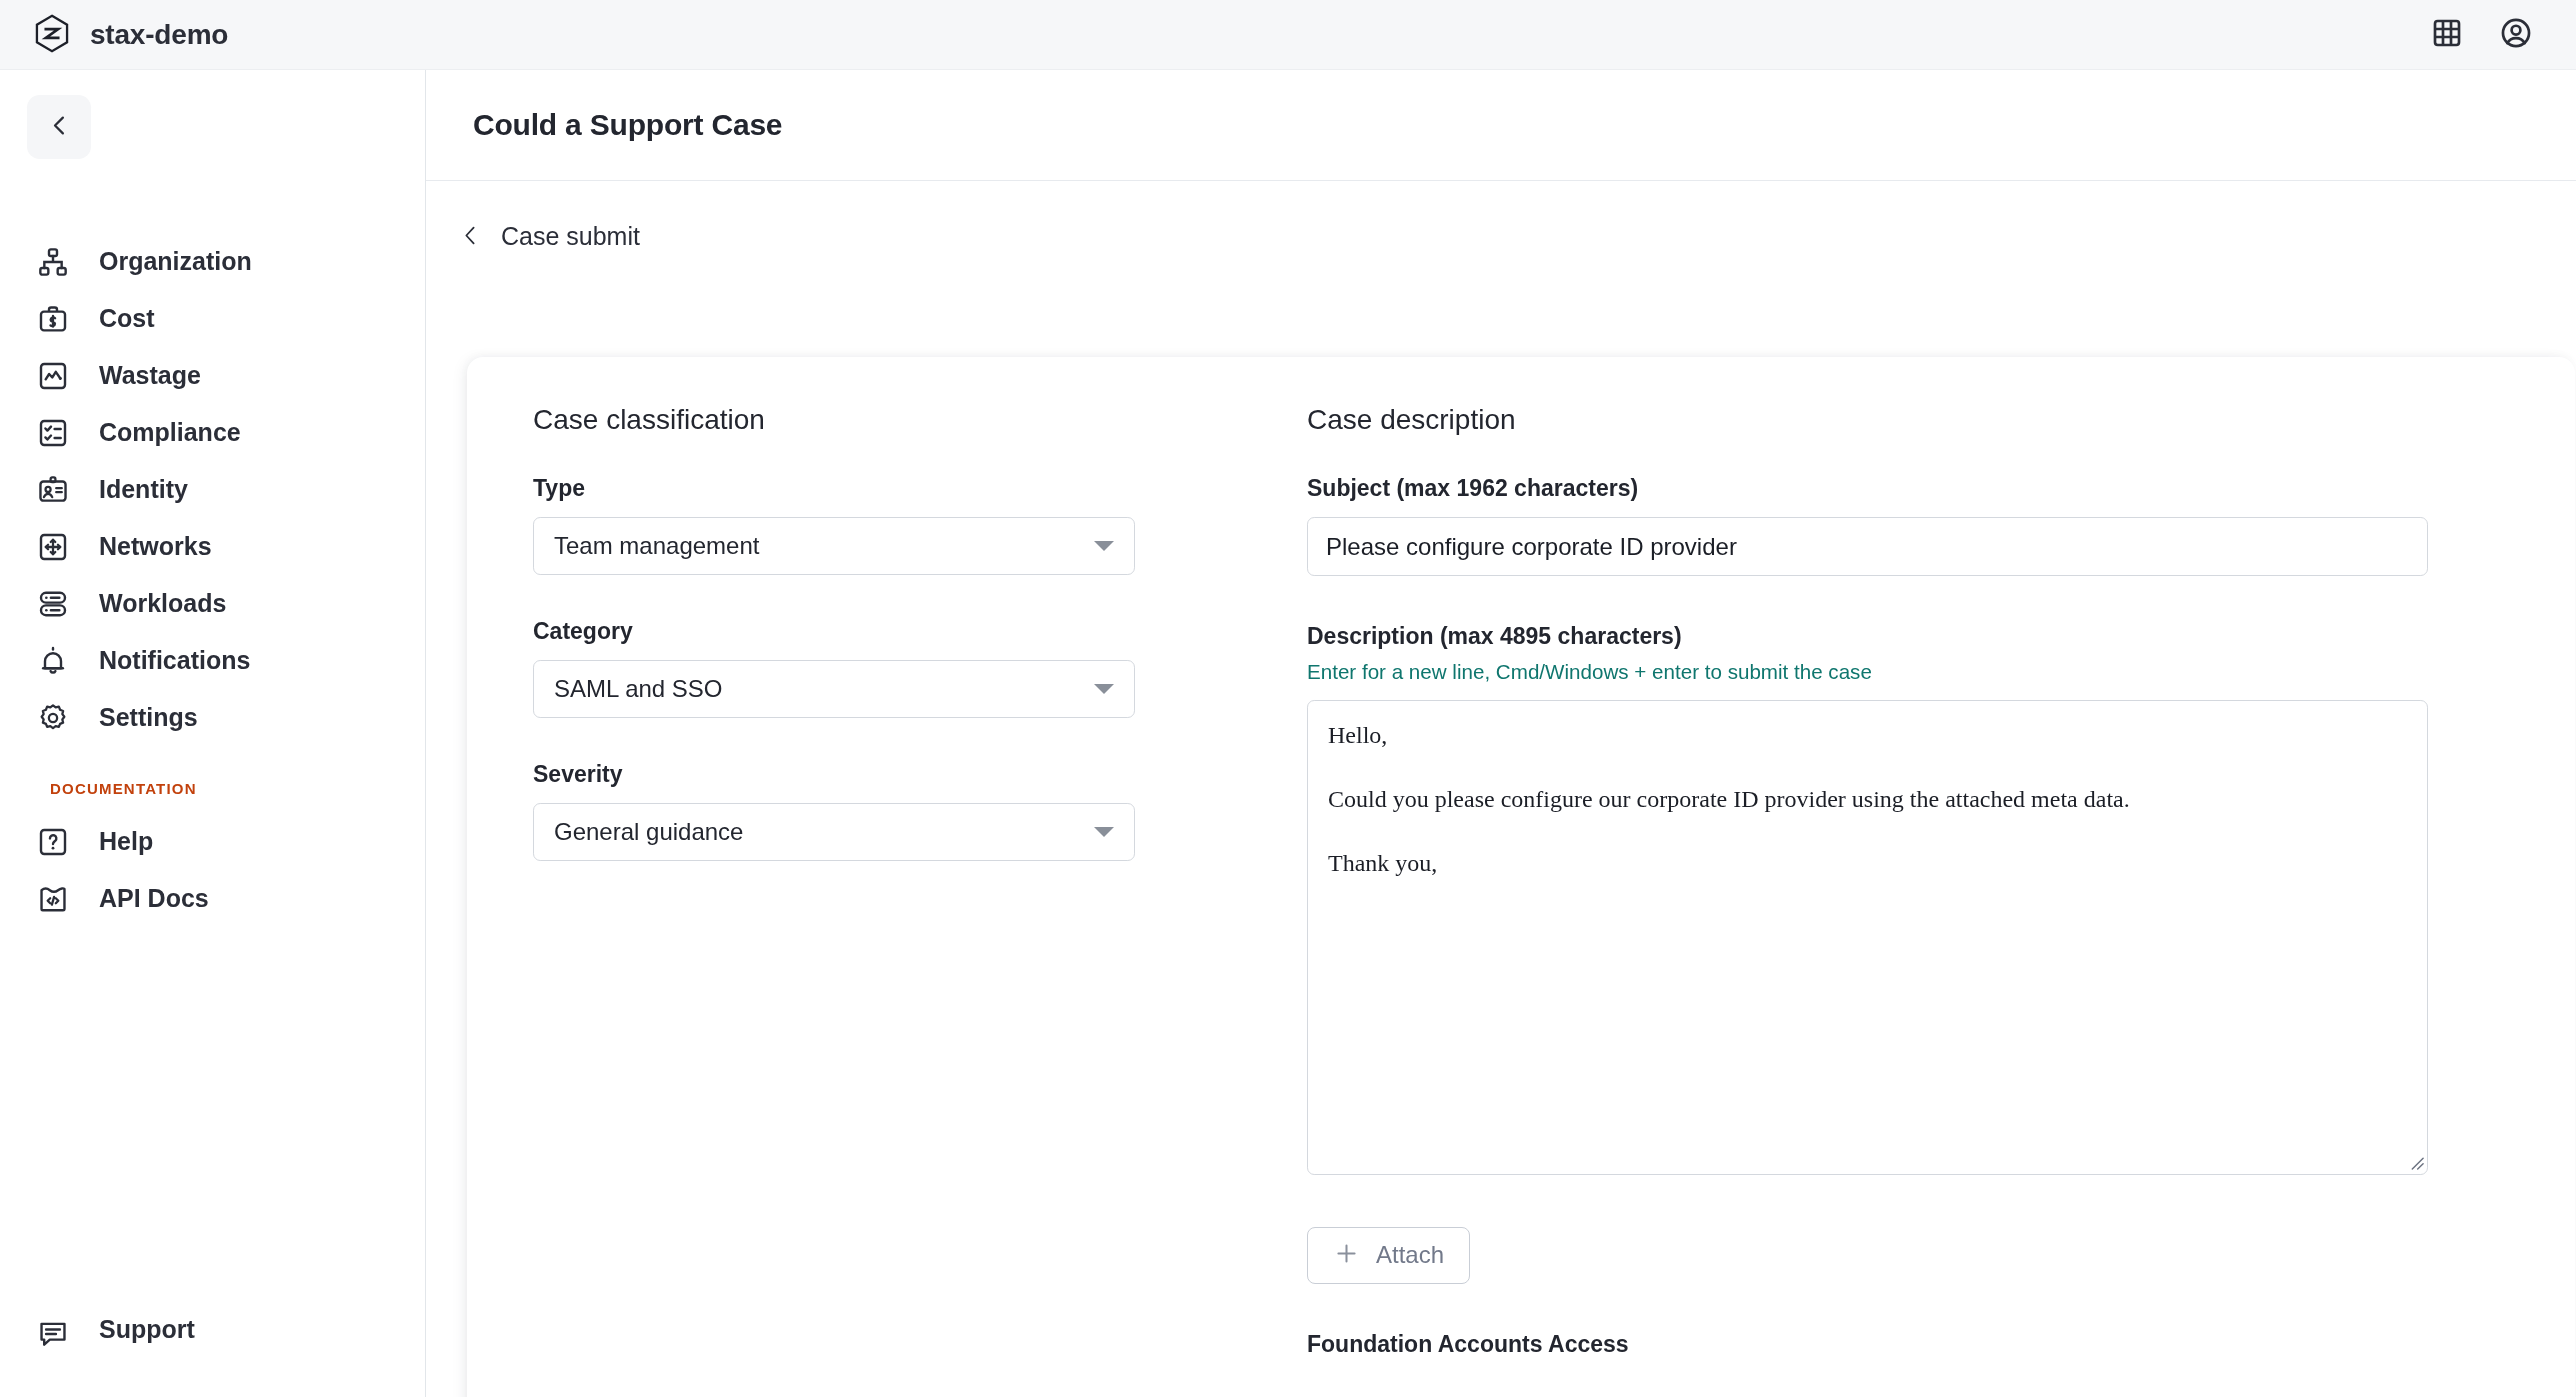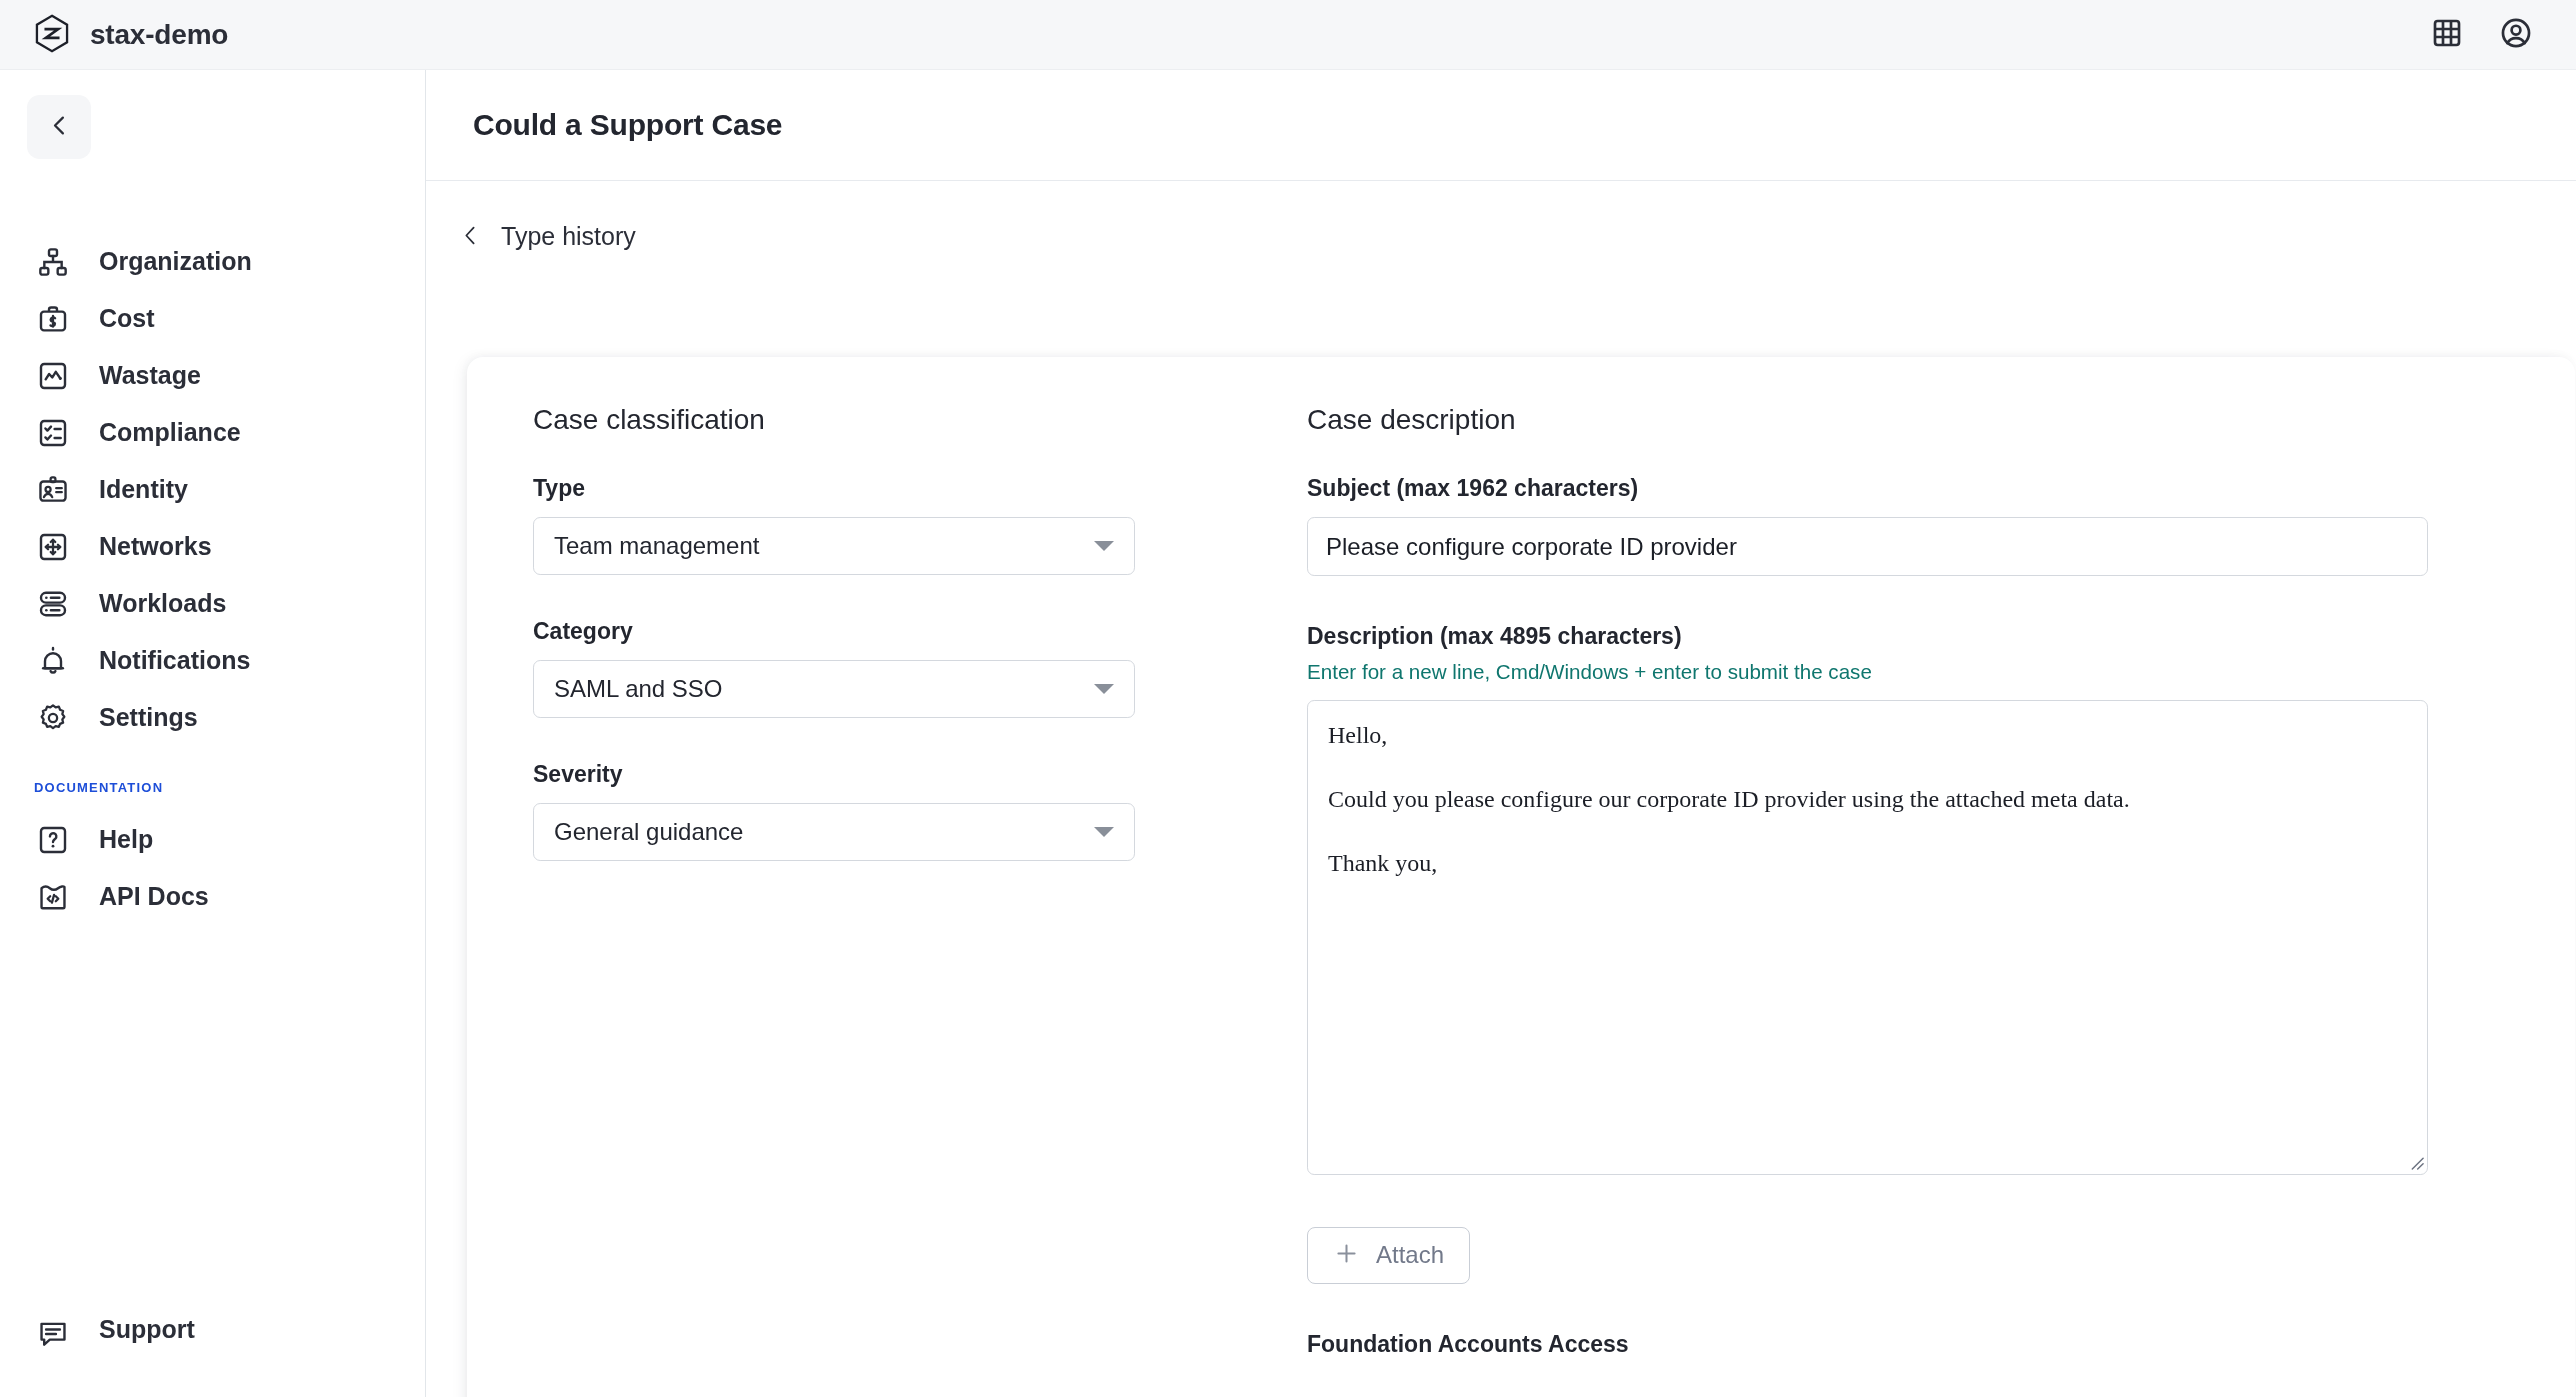--- a/index.html
+++ b/index.html
@@ -40,22 +40,22 @@
   }
   .nav { position: absolute; top: 163px; left: 0; width: 426px; }
   .nav-item {
     display: flex; align-items: center; gap: 27px;
     height: 57px; padding-left: 34px;
     cursor: pointer;
   }
   .nav-icon { width: 38px; height: 38px; display: flex; align-items: center; justify-content: center; flex: 0 0 38px; }
   .nav-label { font-size: 25px; font-weight: 700; color: #2b2e38; white-space: nowrap; }
   .nav-section {
-    font-size: 13px; font-weight: 700; color: #1d4ed8;
-    letter-spacing: 1.2px; padding-left: 34px;
+    font-size: 15px; font-weight: 700; color: #c2410c;
+    letter-spacing: 1.2px; padding-left: 50px;
     margin-top: 34px; margin-bottom: 16px;
   }
   .support-item {
     position: absolute; bottom: 25px; left: 0; width: 426px;
     display: flex; align-items: flex-start; gap: 27px;
     height: 57px; padding-left: 34px; cursor: pointer;
   }
 
   
   .main { position: absolute; top: 70px; left: 426px; width: 2150px; height: 1327px; background: #ffffff; }
@@ -323,21 +323,21 @@
     <div class="page-header">
       <div class="page-title">Could a Support Case</div>
     </div>
 
     <div class="back-row">
       <span>
         <svg width="25" height="25" viewBox="0 0 24 24" fill="none">
           <path d="M15 4.5 L8 12 L15 19.5" stroke="#2b2e38" stroke-width="1.7" stroke-linecap="round" stroke-linejoin="round"></path>
         </svg>
       </span>
-      <span class="back-label">Type history</span>
+      <span class="back-label">Case submit</span>
     </div>
 
     <div class="card">
 
       <div class="col-left">
         <div class="section-title">Case classification</div>
 
         <div class="field-label">Type</div>
         <div class="select">
           <span class="select-value">Team management</span>

